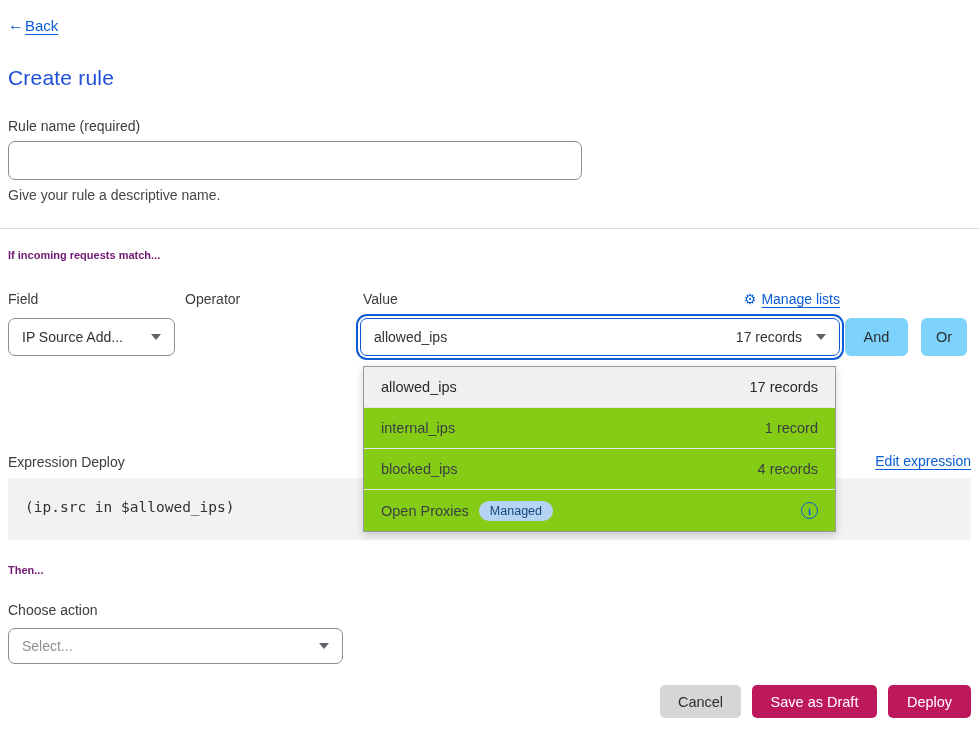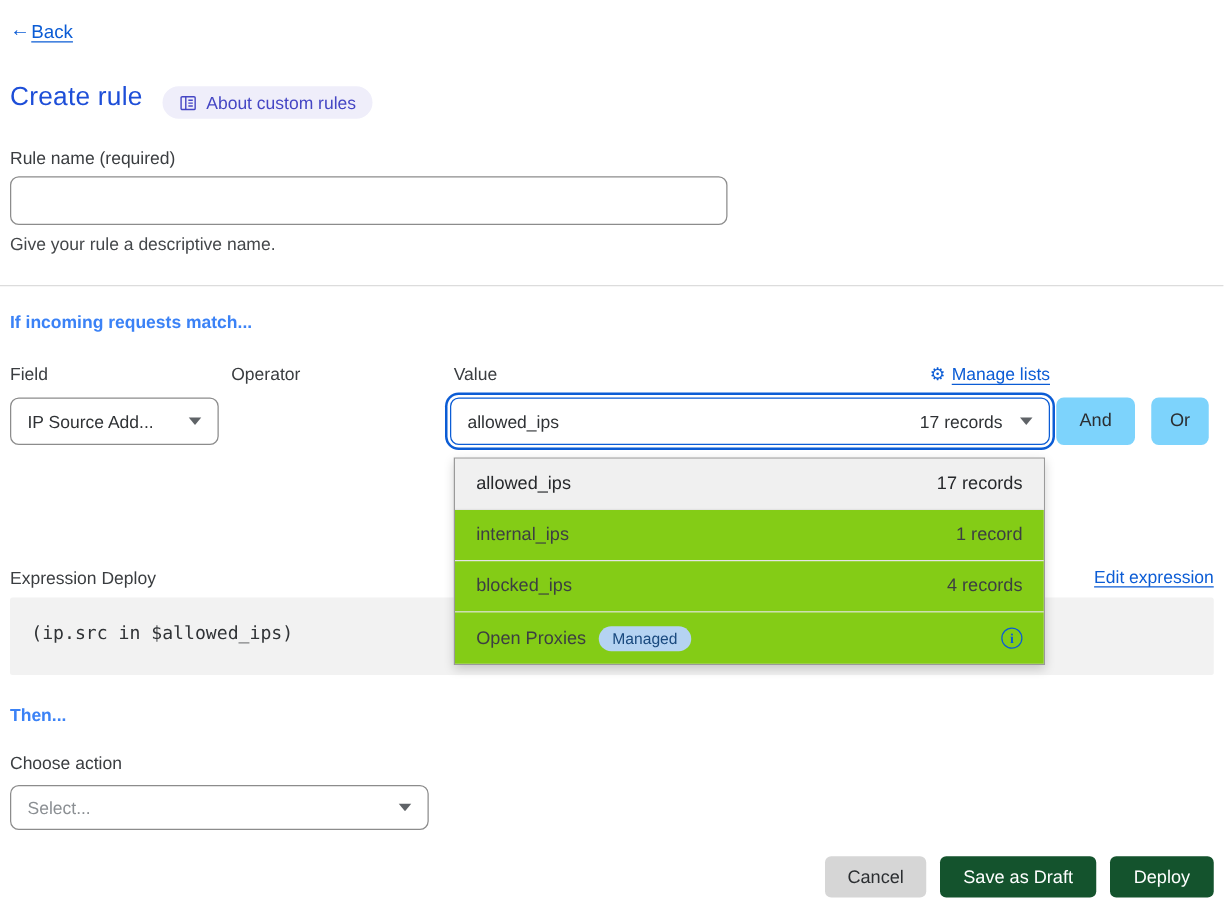--- a/index.html
+++ b/index.html
@@ -20,21 +20,21 @@
   .about-badge svg { display:block; }
 
   
   .field-label { position:absolute; font-size:14px; color:#3a3d40; }
   .text-input { position:absolute; left:8px; top:141px; width:574px; height:39px; border:1px solid #8c8c8c; border-radius:7px;
     font-family:"Liberation Sans", sans-serif; font-size:14px; padding:0 12px; color:#2f3235; outline:none; background:#fff; }
   .helper { position:absolute; left:8px; top:187px; font-size:14px; color:#44474a; }
 
   .divider { position:absolute; left:0; top:228px; width:979px; height:1px; background:#dcdcdc; }
 
-  .section-heading { position:absolute; left:8px; font-size:14px; font-weight:bold; color:#3b82f6; }
+  .section-heading { position:absolute; left:8px; font-size:11px; font-weight:bold; color:#701a75; }
 
   
   .select { position:absolute; top:318px; height:38px; border:1px solid #8c8c8c; border-radius:7px; background:#fff;
     display:flex; align-items:center; justify-content:space-between; padding:0 13px; font-size:14px; color:#2f3235; cursor:pointer; }
   .caret { width:0; height:0; border-left:5px solid transparent; border-right:5px solid transparent; border-top:6px solid #5f6367; flex:none; }
   .select-focused { border:1px solid #0b5cd5; box-shadow:0 0 0 2px #ffffff, 0 0 0 4px #0b5cd5; }
   .select .right-group { display:flex; align-items:center; gap:14px; }
 
   .grey-btn { position:absolute; top:318px; height:38px; background:#7dd3fc; border:none; border-radius:6px;
     font-family:"Liberation Sans", sans-serif; font-size:14.5px; color:#2b2e31; cursor:pointer; }
@@ -62,45 +62,33 @@
   .expr-code { position:absolute; left:17px; top:21px; font-family:"DejaVu Sans Mono","Liberation Mono",monospace; font-size:14.5px; color:#303336; }
 
   
   .action-select { left:8px; top:628px; width:335px; height:36px; position:absolute; }
   .action-select .placeholder { color:#8b8f93; }
 
   
   .footer-btn { position:absolute; top:685px; height:33px; border:none; border-radius:5px;
     font-family:"Liberation Sans", sans-serif; font-size:14.5px; cursor:pointer; }
   .btn-grey { background:#d6d6d6; color:#2b2e31; }
-  .btn-blue { background:#14532d; color:#ffffff; }
+  .btn-blue { background:#be185d; color:#ffffff; }
 </style>
 </head>
 <body>
 
 <div id="app">
 
   <a class="back">
     <span class="arrow">←</span>
     <span class="link">Back</span>
   </a>
 
   <h1 class="title">Create rule</h1>
-  <span class="about-badge">
-    <span>
-      <svg width="15" height="15" viewBox="0 0 16 16" fill="none" stroke="#4546c4" stroke-width="1.2">
-        <rect x="2" y="2.5" width="12" height="11" rx="1"></rect>
-        <line x1="6" y1="2.5" x2="6" y2="13.5"></line>
-        <line x1="8.2" y1="5.5" x2="12" y2="5.5"></line>
-        <line x1="8.2" y1="8" x2="12" y2="8"></line>
-        <line x1="8.2" y1="10.5" x2="12" y2="10.5"></line>
-      </svg>
-    </span>
-    <span>About custom rules</span>
-  </span>
 
   <div class="field-label" style="left:8px; top:118px;">Rule name (required)</div>
   <input class="text-input" type="text" value="" style="">
   <div class="helper">Give your rule a descriptive name.</div>
 
   <div class="divider"></div>
 
   <h2 class="section-heading" style="top:249px;">If incoming requests match...</h2>
 
   <div class="field-label" style="left:8px; top:291px;">Field</div>

